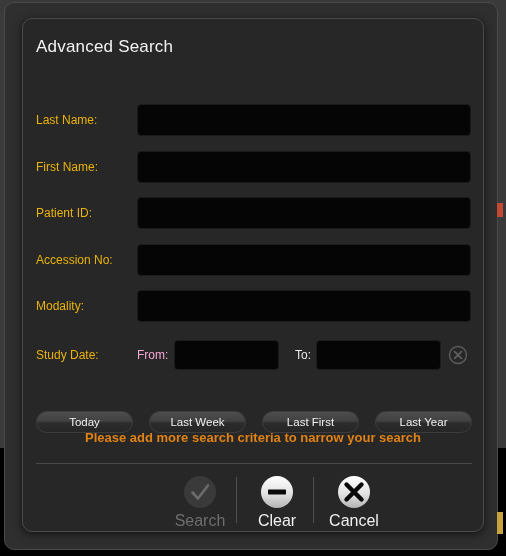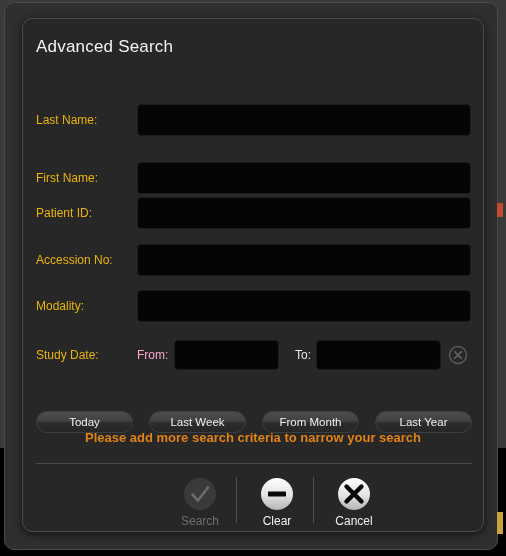--- a/index.html
+++ b/index.html
@@ -240,21 +240,21 @@
   #cancel-button { left: 294px; }
   .action-icon {
     display: block;
     margin: 3px auto 0 auto;
     width: 36px;
     height: 36px;
   }
   .action-label {
     display: block;
     margin-top: 2px;
-    font-size: 12px;
+    font-size: 16px;
     color: #f0f0f0;
   }
   #search-button .action-label { color: #6e6e6e; }
   .action-divider {
     position: absolute;
     top: 6px;
     width: 1px;
     height: 46px;
     background: #4f4f4f;
   }
@@ -271,21 +271,21 @@
 
   <div id="advanced-search-dialog">
 
     <div id="dialog-title">Advanced Search</div>
 
     <div class="form-row" style="top:85px;">
       <span class="field-label">Last Name:</span>
       <input class="text-input" type="text" placeholder="" style="">
     </div>
 
-    <div class="form-row" style="top:143px;">
+    <div class="form-row" style="top:132px;">
       <span class="field-label">First Name:</span>
       <input class="text-input" type="text" placeholder="" style="">
     </div>
 
     <div class="form-row" style="top:178px;">
       <span class="field-label">Patient ID:</span>
       <input class="text-input" type="text" placeholder="" style="">
     </div>
 
     <div class="form-row" style="top:225px;">
@@ -308,21 +308,21 @@
         <svg width="20" height="20" viewBox="0 0 20 20">
           <circle cx="10" cy="10" r="8.5" fill="none" stroke="#5d5d5d" stroke-width="1.4"></circle>
           <path d="M6.6 6.6 L13.4 13.4 M13.4 6.6 L6.6 13.4" stroke="#5d5d5d" stroke-width="1.8" stroke-linecap="round"></path>
         </svg>
       </span>
     </div>
 
     <div id="quick-range-bar">
       <button class="quick-range-pill">Today</button>
       <button class="quick-range-pill">Last Week</button>
-      <button class="quick-range-pill">From Month</button>
+      <button class="quick-range-pill">Last First</button>
       <button class="quick-range-pill">Last Year</button>
     </div>
 
     <div id="warning-message">Please add more search criteria to narrow your search</div>
 
     <div id="footer-separator"></div>
 
     <div id="action-bar">
       <div class="action-divider" id="divider-1"></div>
       <div class="action-divider" id="divider-2"></div>

